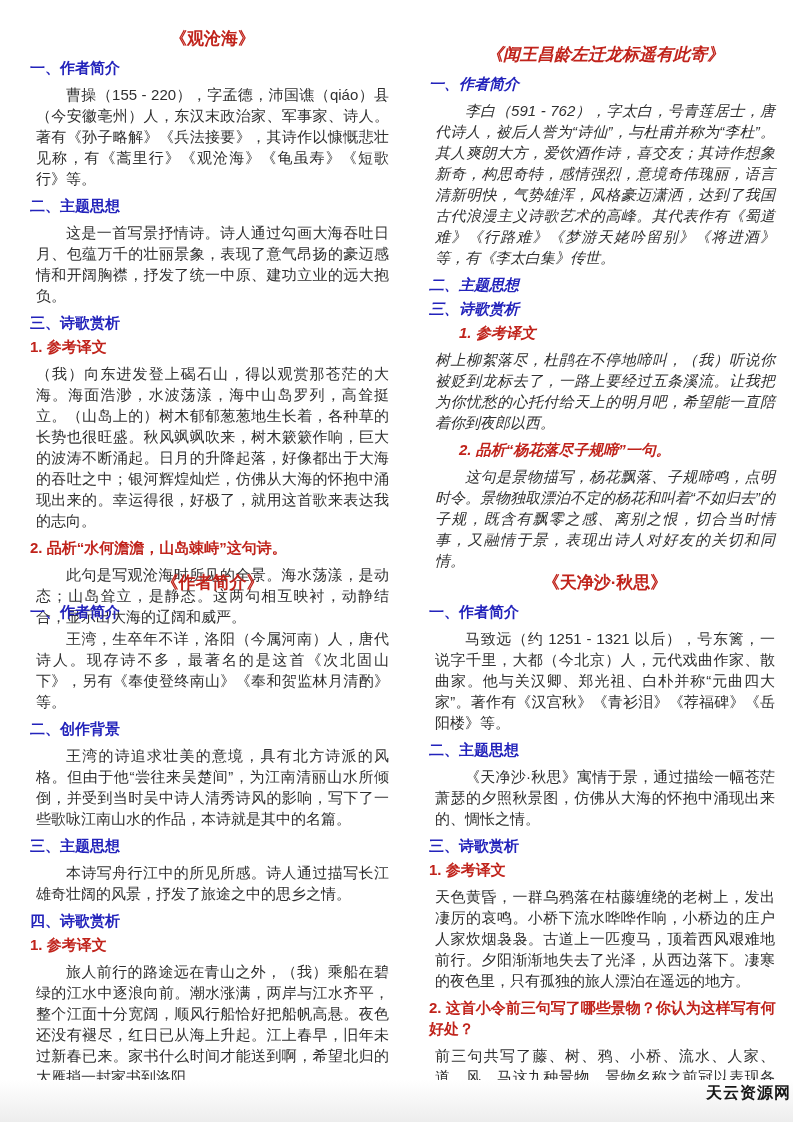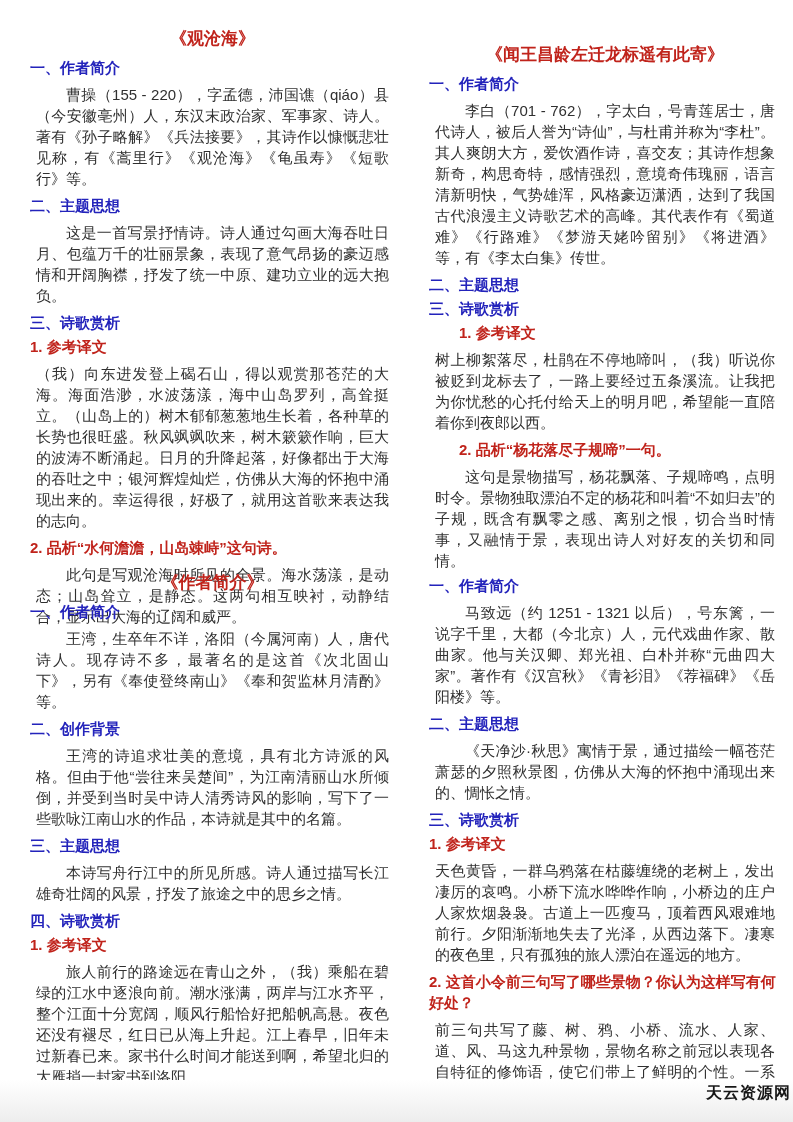--- a/index.html
+++ b/index.html
@@ -12,21 +12,21 @@
   .page{
     position:relative;
     width:793px;
     height:1122px;
     background:#ffffff;
     font-family:"Liberation Sans","DejaVu Sans",sans-serif;
     overflow:hidden;
   }
   .sec{position:absolute;}
   .sec-s1{left:30px;top:28px;width:365px;}
-  .sec-s2{left:429px;top:44px;width:352px;}
+  .sec-s2{left:429px;top:44px;width:352px;font-style:italic;}
   .sec-s3{left:30px;top:572px;width:365px;}
   .sec-s4{left:429px;top:572px;width:352px;}
   .sec-title{
     margin:0 0 7px 0;
     text-align:center;
     color:var(--red);
     font-size:17px;
     font-weight:bold;
     line-height:22px;
   }
@@ -82,21 +82,21 @@
     <h3 class="h">三、诗歌赏析</h3>
     <div class="sub">1. 参考译文</div>
     <p class="body">（我）向东进发登上碣石山，得以观赏那苍茫的大海。海面浩渺，水波荡漾，海中山岛罗列，高耸挺立。（山岛上的）树木郁郁葱葱地生长着，各种草的长势也很旺盛。秋风飒飒吹来，树木簌簌作响，巨大的波涛不断涌起。日月的升降起落，好像都出于大海的吞吐之中；银河辉煌灿烂，仿佛从大海的怀抱中涌现出来的。幸运得很，好极了，就用这首歌来表达我的志向。</p>
     <div class="sub">2. 品析“水何澹澹，山岛竦峙”这句诗。</div>
     <p class="body ind">此句是写观沧海时所见的全景。海水荡漾，是动态；山岛耸立，是静态。这两句相互映衬，动静结合，显示出大海的辽阔和威严。</p>
   </section>
 
   <section class="sec sec-s2">
     <h2 class="sec-title">《闻王昌龄左迁龙标遥有此寄》</h2>
     <h3 class="h">一、作者简介</h3>
-    <p class="body ind">李白（701 - 762），字太白，号青莲居士，唐代诗人，被后人誉为“诗仙”，与杜甫并称为“李杜”。其人爽朗大方，爱饮酒作诗，喜交友；其诗作想象新奇，构思奇特，感情强烈，意境奇伟瑰丽，语言清新明快，气势雄浑，风格豪迈潇洒，达到了我国古代浪漫主义诗歌艺术的高峰。其代表作有《蜀道难》《行路难》《梦游天姥吟留别》《将进酒》等，有《李太白集》传世。</p>
+    <p class="body ind">李白（591 - 762），字太白，号青莲居士，唐代诗人，被后人誉为“诗仙”，与杜甫并称为“李杜”。其人爽朗大方，爱饮酒作诗，喜交友；其诗作想象新奇，构思奇特，感情强烈，意境奇伟瑰丽，语言清新明快，气势雄浑，风格豪迈潇洒，达到了我国古代浪漫主义诗歌艺术的高峰。其代表作有《蜀道难》《行路难》《梦游天姥吟留别》《将进酒》等，有《李太白集》传世。</p>
     <h3 class="h">二、主题思想</h3>
     <h3 class="h">三、诗歌赏析</h3>
     <div class="sub ind">1. 参考译文</div>
     <p class="body">树上柳絮落尽，杜鹃在不停地啼叫，（我）听说你被贬到龙标去了，一路上要经过五条溪流。让我把为你忧愁的心托付给天上的明月吧，希望能一直陪着你到夜郎以西。</p>
     <div class="sub ind">2. 品析“杨花落尽子规啼”一句。</div>
     <p class="body ind">这句是景物描写，杨花飘落、子规啼鸣，点明时令。景物独取漂泊不定的杨花和叫着“不如归去”的子规，既含有飘零之感、离别之恨，切合当时情事，又融情于景，表现出诗人对好友的关切和同情。</p>
   </section>
 
   <section class="sec sec-s3">
     <h2 class="sec-title">《作者简介》</h2>
@@ -107,20 +107,21 @@
     <h3 class="h">三、主题思想</h3>
     <p class="body ind">本诗写舟行江中的所见所感。诗人通过描写长江雄奇壮阔的风景，抒发了旅途之中的思乡之情。</p>
     <h3 class="h">四、诗歌赏析</h3>
     <div class="sub">1. 参考译文</div>
     <p class="body ind">旅人前行的路途远在青山之外，（我）乘船在碧绿的江水中逐浪向前。潮水涨满，两岸与江水齐平，整个江面十分宽阔，顺风行船恰好把船帆高悬。夜色还没有褪尽，红日已从海上升起。江上春早，旧年未过新春已来。家书什么时间才能送到啊，希望北归的大雁捎一封家书到洛阳。</p>
     <div class="sub">2. 从炼字的角度赏析“潮平两岸阔，风正一帆悬”。</div>
     <p class="body">这两句炼字讲究，意境开阔。“平”“阔”“正”“悬”四个字用的极好，“潮平”两岸才显得宽阔，“风正”帆才有悬空的态势。</p>
   </section>
 
   <section class="sec sec-s4">
+    <h2 class="sec-title">《天净沙·秋思》</h2>
     <h3 class="h">一、作者简介</h3>
     <p class="body ind">马致远（约 1251 - 1321 以后），号东篱，一说字千里，大都（今北京）人，元代戏曲作家、散曲家。他与关汉卿、郑光祖、白朴并称“元曲四大家”。著作有《汉宫秋》《青衫泪》《荐福碑》《岳阳楼》等。</p>
     <h3 class="h">二、主题思想</h3>
     <p class="body ind">《天净沙·秋思》寓情于景，通过描绘一幅苍茫萧瑟的夕照秋景图，仿佛从大海的怀抱中涌现出来的、惆怅之情。</p>
     <h3 class="h">三、诗歌赏析</h3>
     <div class="sub">1. 参考译文</div>
     <p class="body">天色黄昏，一群乌鸦落在枯藤缠绕的老树上，发出凄厉的哀鸣。小桥下流水哗哗作响，小桥边的庄户人家炊烟袅袅。古道上一匹瘦马，顶着西风艰难地前行。夕阳渐渐地失去了光泽，从西边落下。凄寒的夜色里，只有孤独的旅人漂泊在遥远的地方。</p>
     <div class="sub">2. 这首小令前三句写了哪些景物？你认为这样写有何好处？</div>
     <p class="body">前三句共写了藤、树、鸦、小桥、流水、人家、道、风、马这九种景物，景物名称之前冠以表现各自特征的修饰语，使它们带上了鲜明的个性。一系列名词组合又使本来互不相干的事物，在苍凉的深秋暮色笼罩下，构成了一个统一体。这些景物，极力渲染了悲凉的气氛，烘托出一个长期漂泊异乡之人的惆怅之情和内心的悲戚之感。</p>
   </section>

